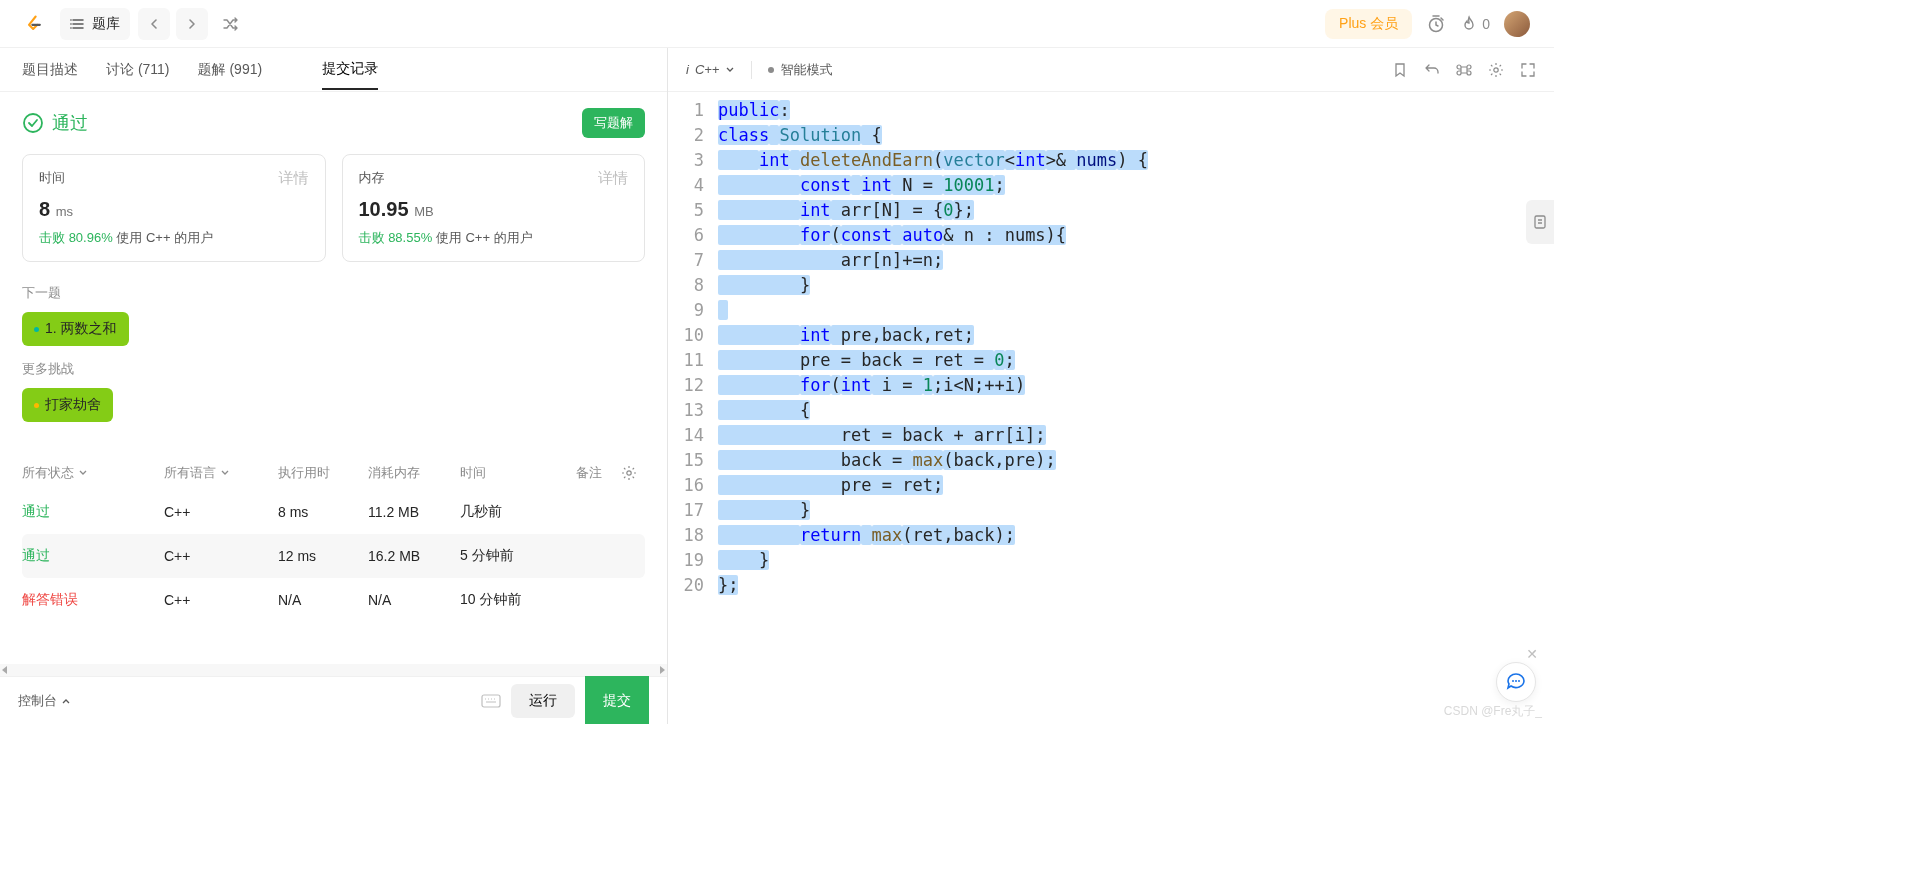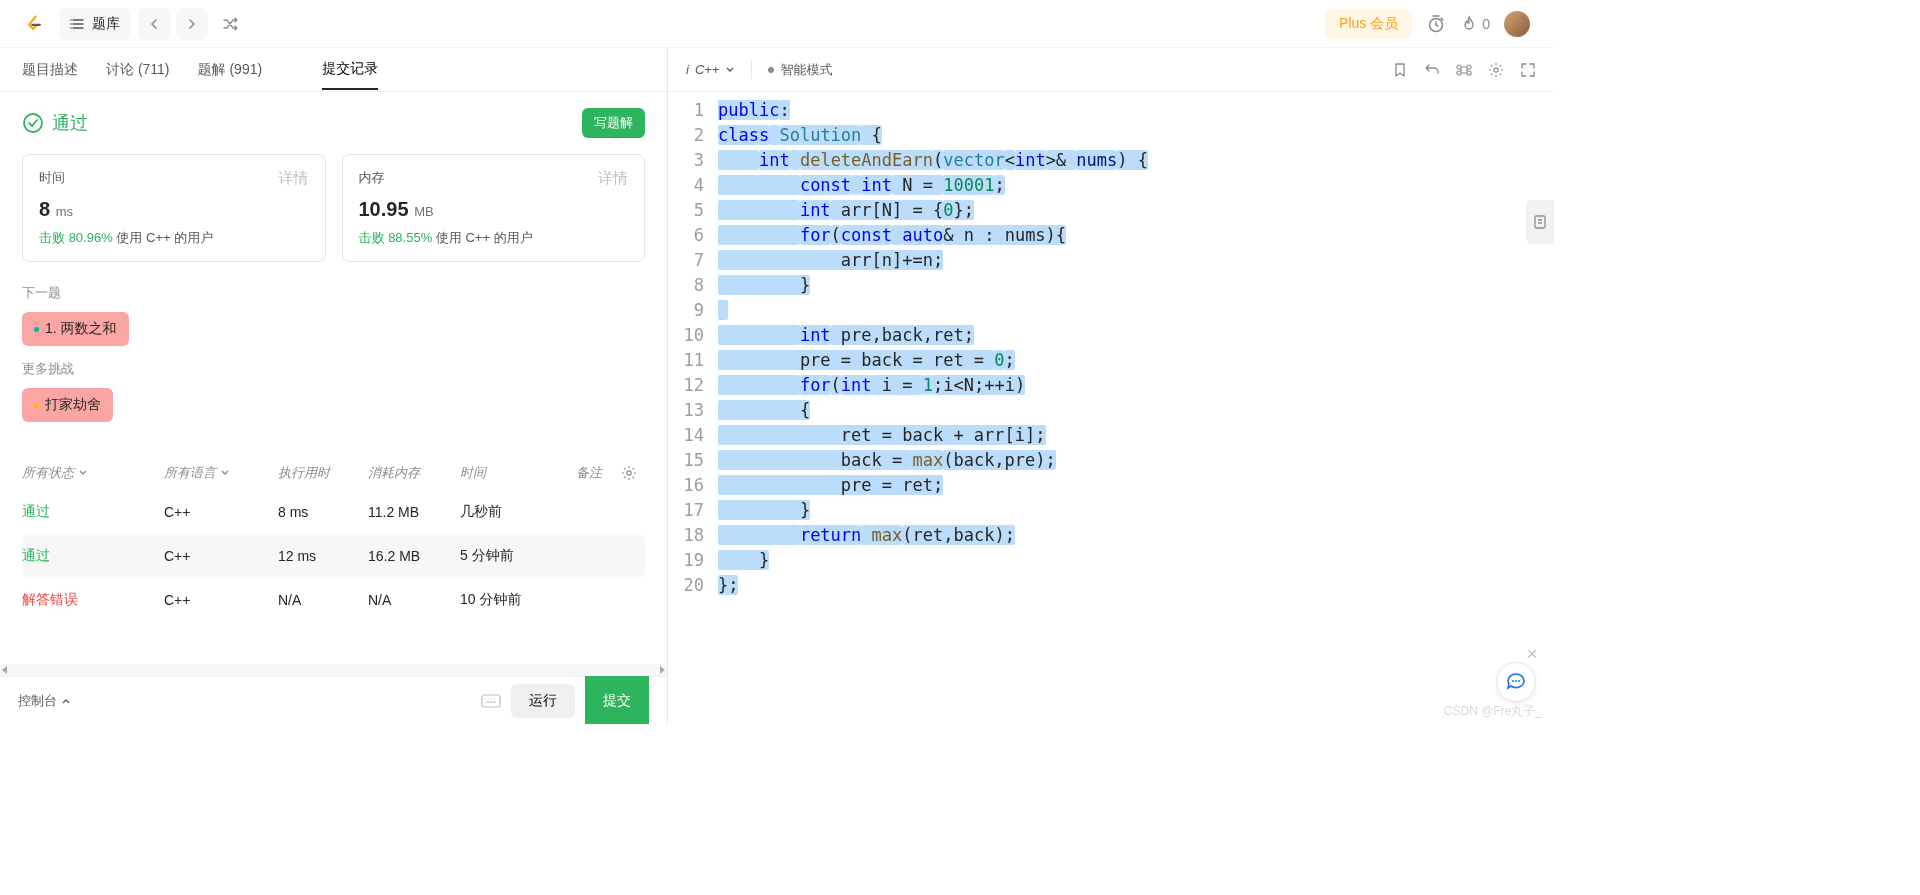--- a/index.html
+++ b/index.html
@@ -32,27 +32,27 @@
 .write-btn { background: #2db55d; color: #fff; border: none; padding: 6px 12px; border-radius: 6px; font-size: 13px; cursor: pointer; }
 .stat-cards { display: flex; gap: 16px; margin-bottom: 22px; }
 .stat-card { flex: 1; border: 1px solid #e5e5e5; border-radius: 8px; padding: 14px 16px; }
 .stat-card-head { display: flex; justify-content: space-between; color: #595959; font-size: 13px; margin-bottom: 10px; }
 .stat-detail { color: #bfbfbf; font-size: 15px; cursor: pointer; }
 .stat-value { font-size: 20px; font-weight: 600; margin-bottom: 8px; }
 .stat-unit { font-size: 13px; font-weight: 400; color: #737373; }
 .stat-beat { font-size: 13px; color: #595959; }
 .stat-beat .green { color: #2db55d; }
 .section-label { color: #8c8c8c; font-size: 13px; margin: 14px 0 10px; }
-.chip { display: inline-flex; align-items: center; gap: 6px; background: #fca5a5; padding: 8px 12px; border-radius: 6px; font-size: 14px; cursor: pointer; }
+.chip { display: inline-flex; align-items: center; gap: 6px; background: #84cc16; padding: 8px 12px; border-radius: 6px; font-size: 14px; cursor: pointer; }
 .dot-green { width: 5px; height: 5px; border-radius: 50%; background: #00b8a3; }
 .dot-yellow { width: 5px; height: 5px; border-radius: 50%; background: #ffb800; }
 
 
 .subtable { margin-top: 34px; }
-.subtable-head { display: flex; align-items: center; font-size: 13px; color: #8c8c8c; padding: 8px 0; font-style: italic; }
+.subtable-head { display: flex; align-items: center; font-size: 13px; color: #8c8c8c; padding: 8px 0; }
 .col-status { flex: 0 0 142px; display: inline-flex; align-items: center; gap: 4px; cursor: pointer; }
 .col-lang { flex: 0 0 114px; display: inline-flex; align-items: center; gap: 4px; cursor: pointer; }
 .col-runtime { flex: 0 0 90px; }
 .col-memory { flex: 0 0 92px; }
 .col-time { flex: 0 0 116px; }
 .col-note { flex: 1; }
 .col-settings { flex: 0 0 24px; text-align: right; cursor: pointer; }
 .subtable-row { display: flex; align-items: center; font-size: 14px; padding: 13px 0; border-radius: 6px; }
 .subtable-row:nth-child(even) { background: #f7f7f7; }
 .status-ok { color: #2db55d; font-weight: 500; }

